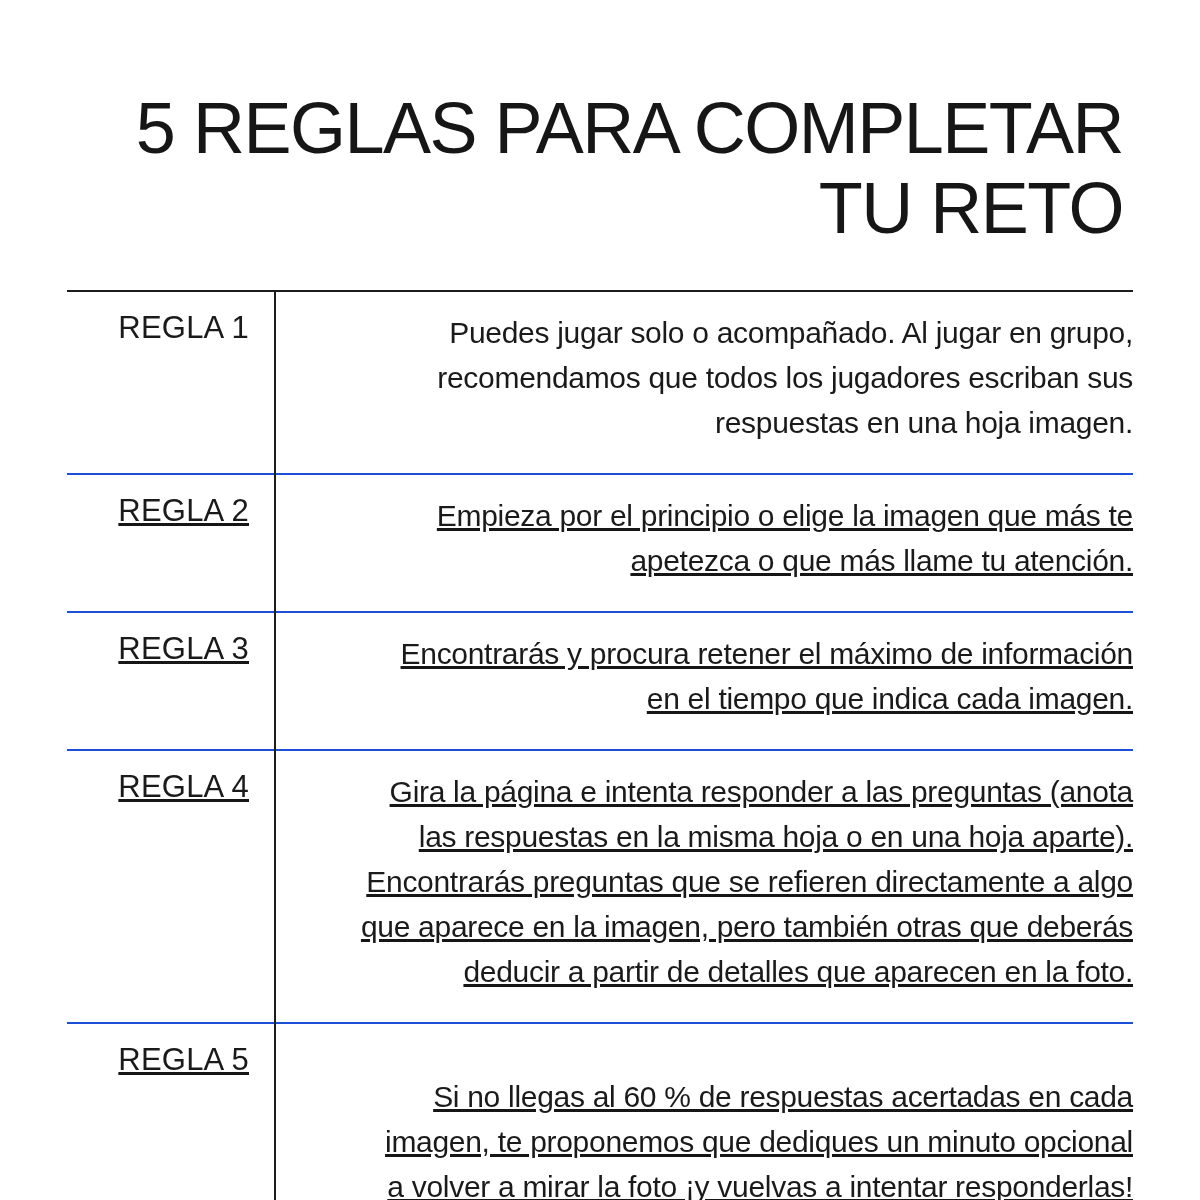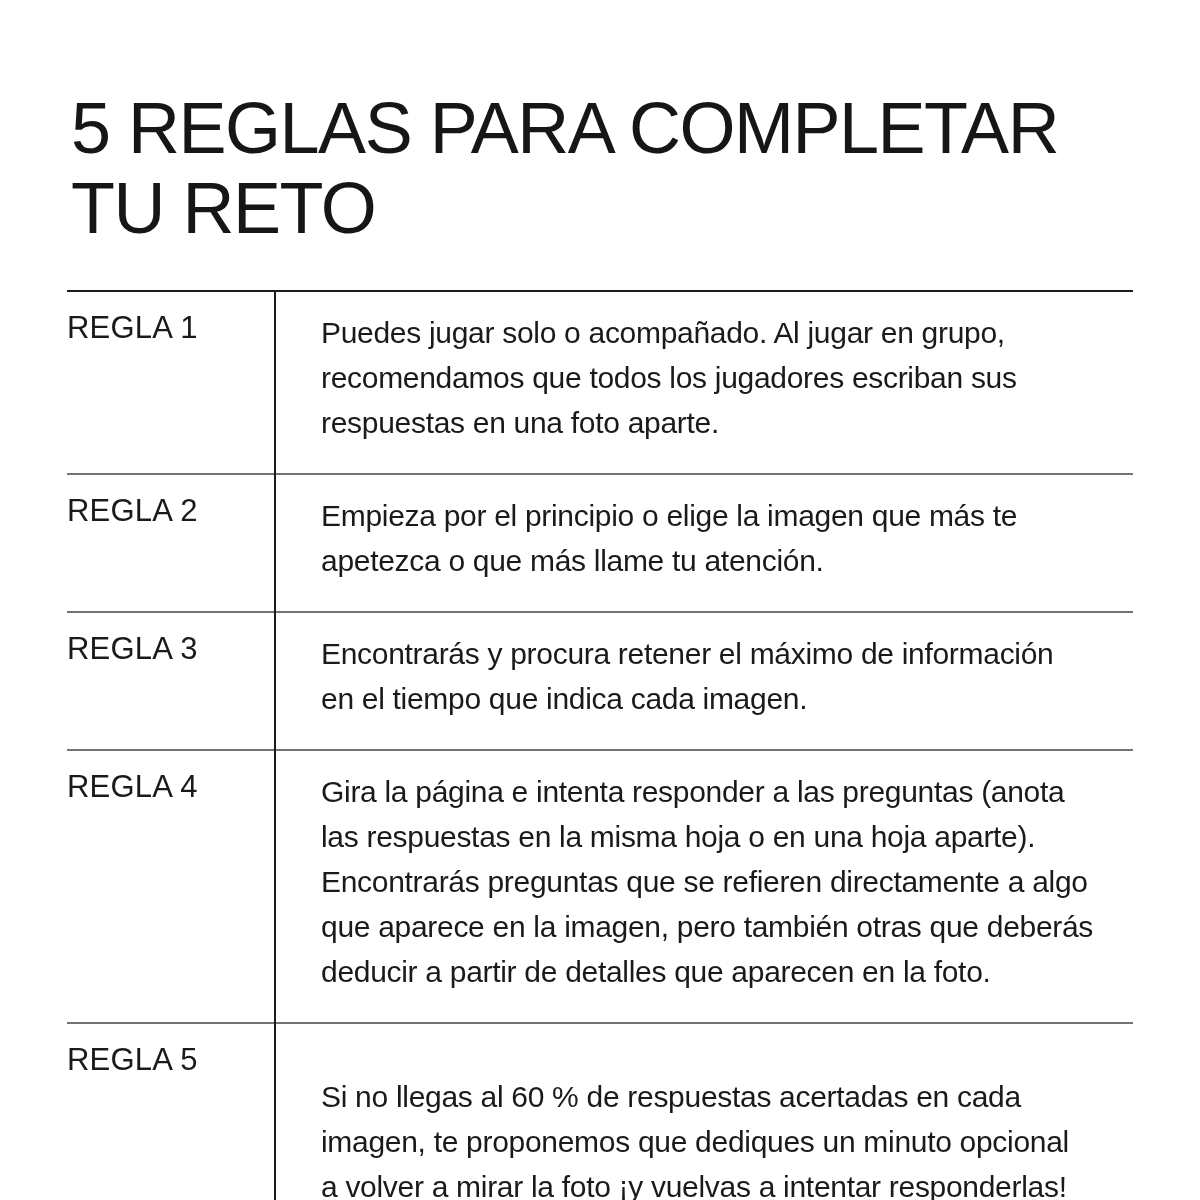--- a/index.html
+++ b/index.html
@@ -13,20 +13,21 @@
     font-family: "Liberation Sans", sans-serif;
     color: #161616;
     overflow: hidden;
   }
   .page {
     position: relative;
     width: 1123px;
     height: 1200px;
     padding: 88px 0 0 67px;
     box-sizing: border-box;
+    text-align: right;
   }
   
   .title {
     margin: 0 0 0 4px;
     font-size: 72px;
     font-weight: 300;
     letter-spacing: -1.5px;
     line-height: 80px;
     color: #161616;
   }
@@ -44,21 +45,22 @@
     top: 0;
     bottom: 0;
     width: 2px;
     background: #1c1c1c;
   }
   .rule-row {
     display: flex;
     align-items: stretch;
   }
   .rule-row + .rule-row {
-    border-top: 2px solid #737373;
+    border-top: 2px solid #1d4ed8;
+    text-decoration: underline;
   }
   .rule-label {
     width: 209px;
     box-sizing: border-box;
     padding: 13px 27px 0 0;
     font-size: 31px;
     line-height: 45px;
     letter-spacing: 0.2px;
     color: #1a1a1a;
     flex: 0 0 auto;
@@ -85,21 +87,21 @@
   </h1>
 
   <div class="rules-table">
     <div class="column-divider"></div>
 
     <section class="rule-row">
       <div class="rule-label">REGLA 1</div>
       <div class="rule-text">
         <div class="rule-line">Puedes jugar solo o acompañado. Al jugar en grupo,</div>
         <div class="rule-line">recomendamos que todos los jugadores escriban sus</div>
-        <div class="rule-line">respuestas en una foto aparte.</div>
+        <div class="rule-line">respuestas en una hoja imagen.</div>
       </div>
     </section>
 
     <section class="rule-row">
       <div class="rule-label">REGLA 2</div>
       <div class="rule-text">
         <div class="rule-line">Empieza por el principio o elige la imagen que más te</div>
         <div class="rule-line">apetezca o que más llame tu atención.</div>
       </div>
     </section>

